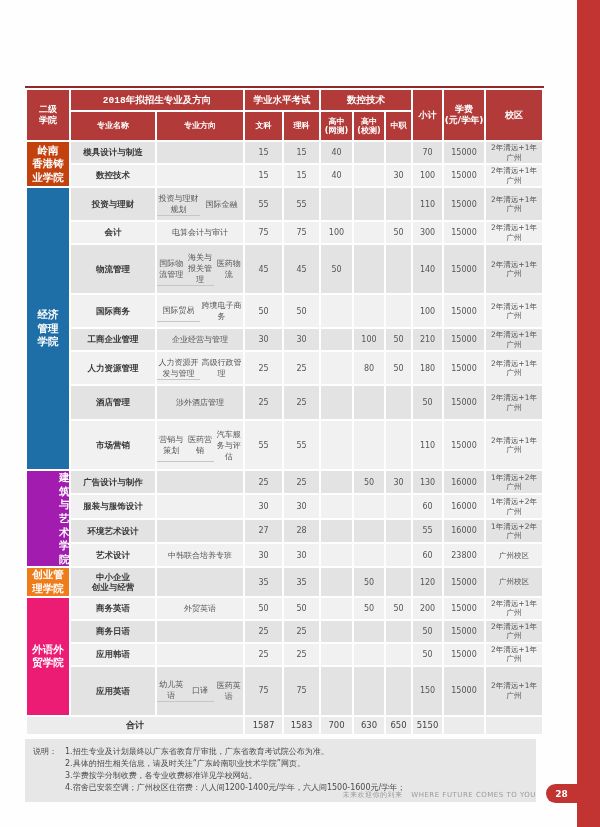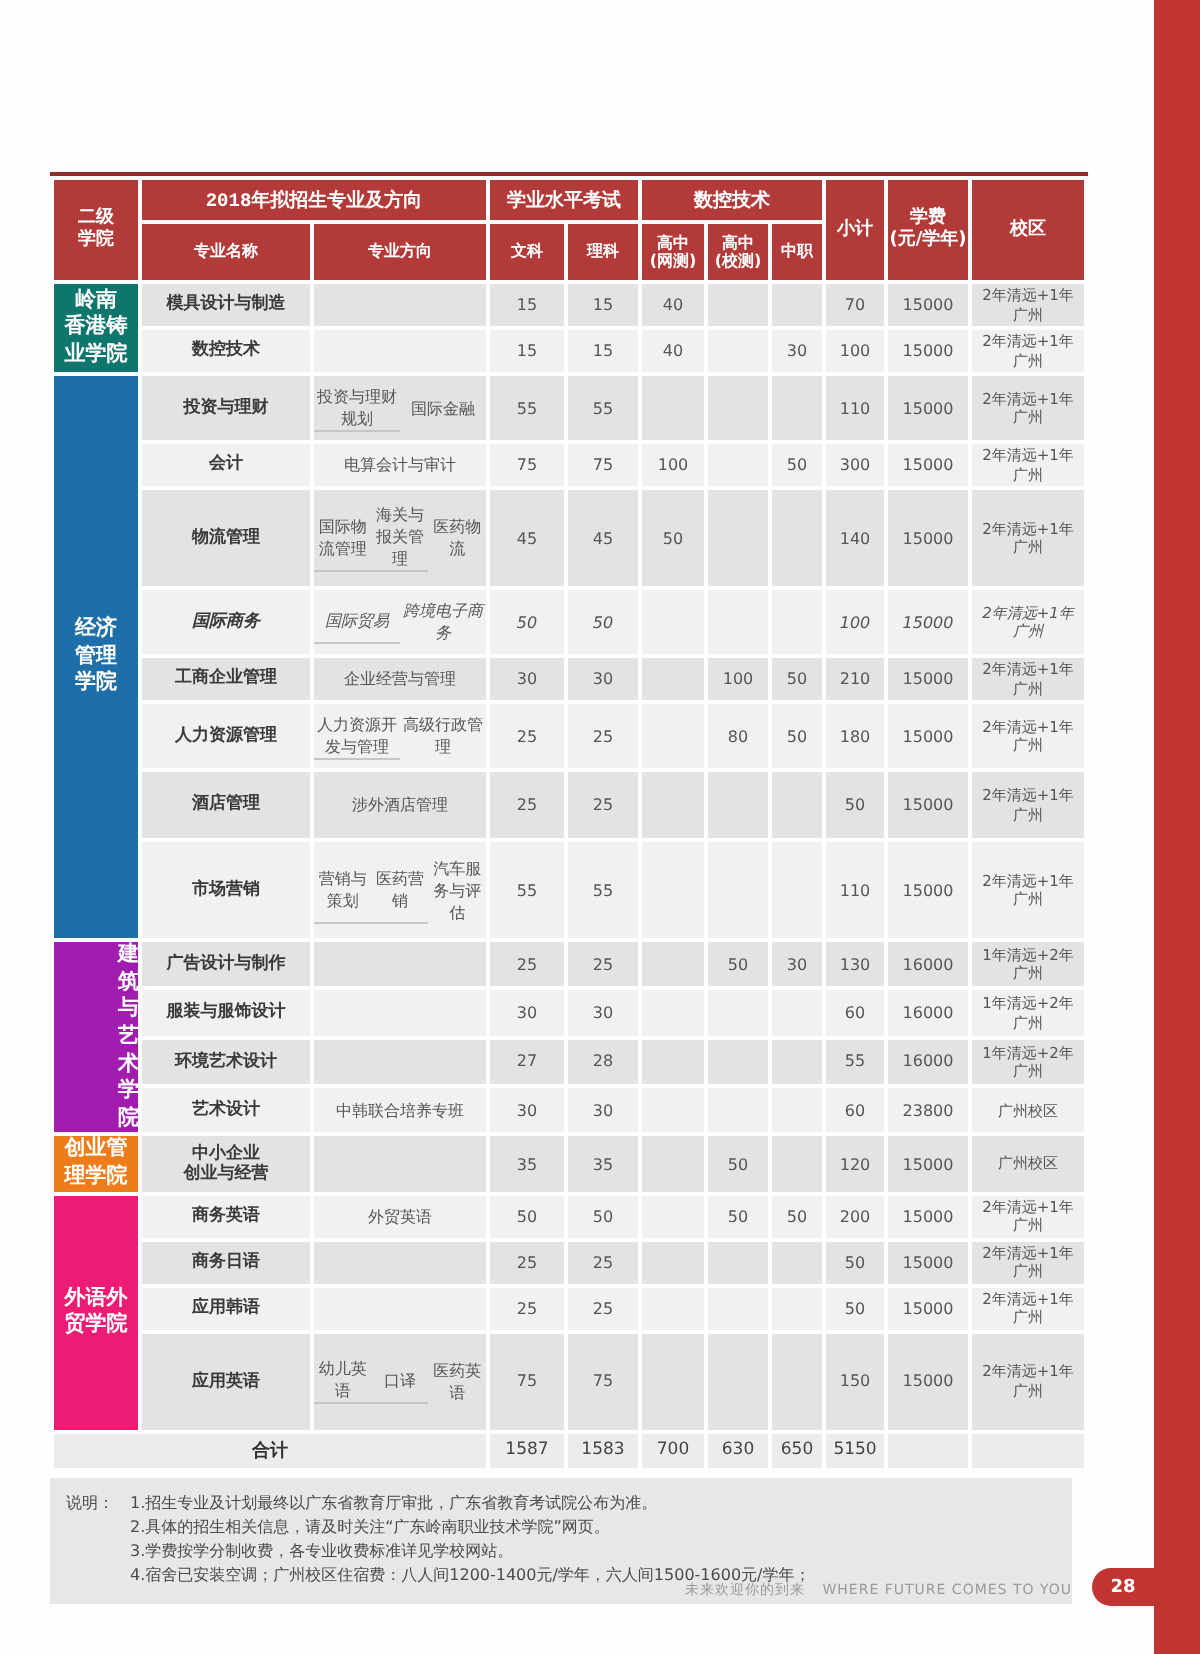--- a/index.html
+++ b/index.html
@@ -107,21 +107,21 @@
         <th class="th-sub" style="white-space: pre-line;">理科</th>
         <th class="th-sub" style="white-space: pre-line;">高中
 (网测)</th>
         <th class="th-sub" style="white-space: pre-line;">高中
 (校测)</th>
         <th class="th-sub" style="white-space: pre-line;">中职</th>
       </tr>
     </thead>
     <tbody>
         <tr class="dark" style="height: 21px;">
-          <td class="college" rowspan="2" style="background: #0f766e;">岭南
+          <td class="college" rowspan="2" style="background: #c2410c;">岭南
 香港铸
 业学院</td>
           <td class="data major">模具设计与制造</td>
           <td class="data dir"></td>
           <td class="data num">15</td>
           <td class="data num">15</td>
           <td class="data num">40</td>
           <td class="data num"></td>
           <td class="data num"></td>
           <td class="data num">70</td>
@@ -187,21 +187,21 @@
           </td>
           <td class="data num">45</td>
           <td class="data num">45</td>
           <td class="data num">50</td>
           <td class="data num"></td>
           <td class="data num"></td>
           <td class="data num">140</td>
           <td class="data num">15000</td>
           <td class="data campus">2年清远+1年广州</td>
         </tr>
-        <tr class="light" style="height: 32px; font-style: italic;">
+        <tr class="light" style="height: 32px;">
           <td class="data major">国际商务</td>
           <td class="data dir">
             <div class="dir-stack">
               <div class="dir-line">国际贸易</div>
               <div class="dir-line last">跨境电子商务</div>
             </div>
           </td>
           <td class="data num">50</td>
           <td class="data num">50</td>
           <td class="data num"></td>

